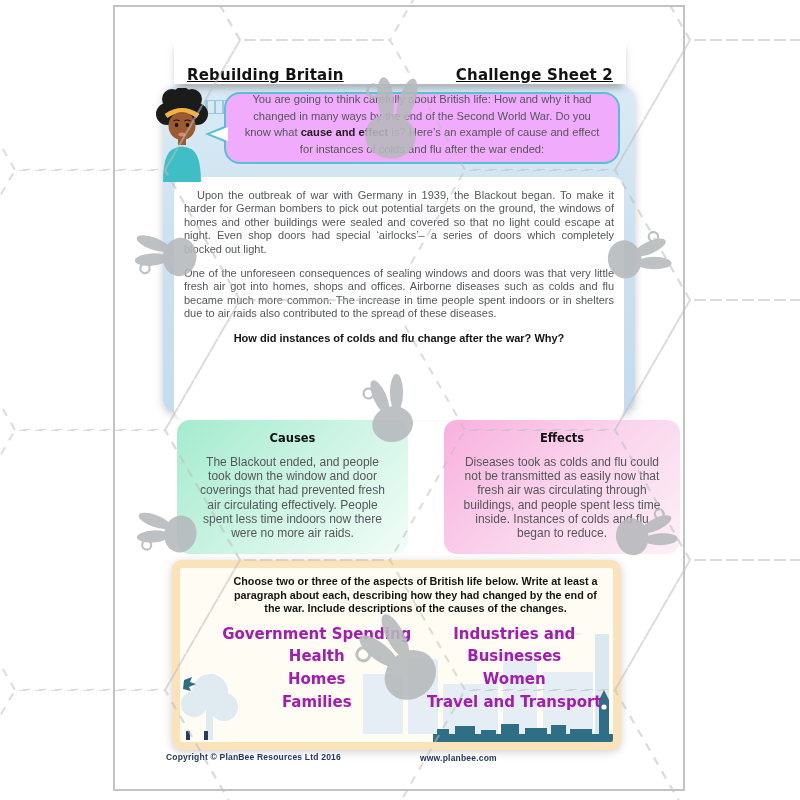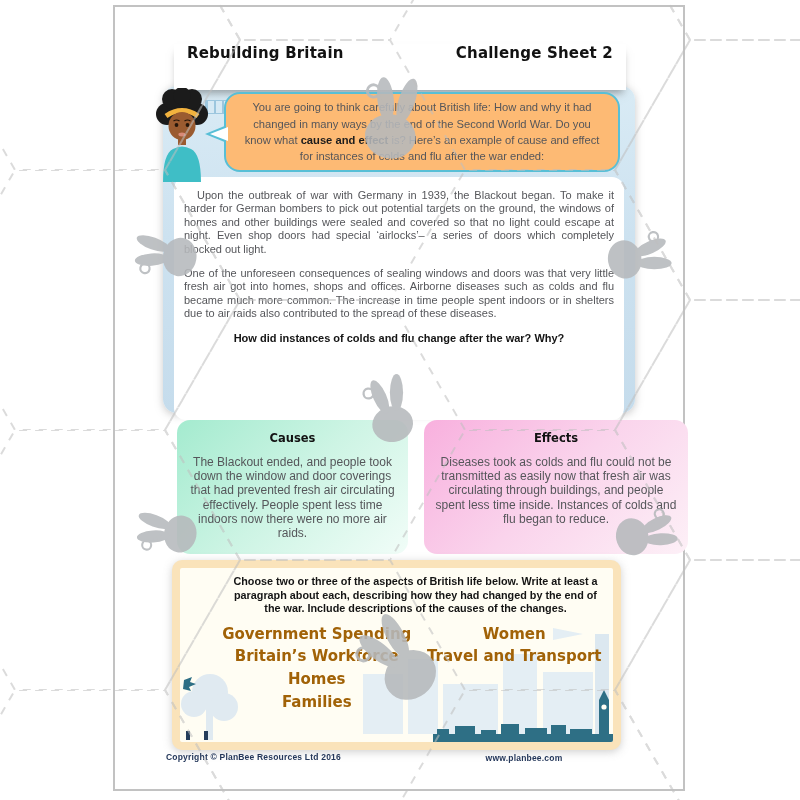--- a/index.html
+++ b/index.html
@@ -7,82 +7,82 @@
     width:800px;height:800px;position:relative;overflow:hidden;
     background:#ffffff;
     font-family:"Liberation Sans",sans-serif;
   }
   
   .hex-overlay{position:absolute;left:0;top:0;width:800px;height:800px;z-index:60;pointer-events:none;opacity:.55;}
   
   .card{position:absolute;left:113px;top:5px;width:572px;height:786px;background:#ffffff;border:2px solid #c2c2c2;z-index:1;box-sizing:border-box;}
   
   .header-strip{
-    position:absolute;left:174px;top:44px;width:452px;height:46px;background:#ffffff;z-index:3;
+    position:absolute;left:174px;top:38px;width:452px;height:46px;background:#ffffff;z-index:3;
     box-shadow:0 6px 8px -3px rgba(90,90,90,.55);
-    display:flex;justify-content:space-between;align-items:flex-start;padding:0 13px;box-sizing:border-box;
+    display:flex;justify-content:space-between;align-items:flex-end;padding:0 13px;box-sizing:border-box;text-decoration:underline;
   }
   .sheet-title{font-family:"DejaVu Sans",sans-serif;font-weight:bold;font-size:15px;color:#121212;letter-spacing:.2px;}
   
   .blue-band{
     position:absolute;left:163px;top:86px;width:472px;height:327px;z-index:2;
     background:linear-gradient(180deg,#d9ebf5 0%,#cde2f0 45%,#c5dcec 100%);
     border-radius:14px;box-shadow:0 2px 8px rgba(120,120,120,.4);
   }
   .avatar{position:absolute;left:146px;top:88px;width:72px;height:94px;z-index:5;}
   .stripe-decor{
     position:absolute;left:205px;top:100px;width:62px;height:14px;z-index:3;
     background:repeating-linear-gradient(90deg,#9cc6de 0 2px,#d6e9f4 2px 8px);
     border:1px solid #9cc6de;box-sizing:border-box;
   }
   .speech-bubble{
-    position:absolute;left:224px;top:92px;width:396px;height:80px;z-index:4;
-    background:#fdba74;border:2px solid #58bfd6;border-radius:16px;
-    display:flex;align-items:center;box-sizing:border-box;padding:5px 15px;
+    position:absolute;left:224px;top:92px;width:396px;height:72px;z-index:4;
+    background:#f0abfc;border:2px solid #58bfd6;border-radius:16px;
+    display:flex;align-items:flex-end;box-sizing:border-box;padding:5px 15px;
   }
   .bubble-text{width:100%;text-align:center;font-size:11.2px;line-height:16.4px;color:#55565a;}
   .bubble-text b{color:#1c1c1c;}
   .bubble-tail{position:absolute;left:205px;top:125px;width:0;height:0;z-index:4;
     border-top:9px solid transparent;border-bottom:9px solid transparent;border-right:22px solid #58bfd6;}
   .bubble-tail-inner{position:absolute;left:210px;top:127px;width:0;height:0;z-index:6;
     border-top:7px solid transparent;border-bottom:7px solid transparent;border-right:18px solid #ffffff;}
   
   .content-box{
     position:absolute;left:174px;top:177px;width:450px;height:243px;z-index:3;
     background:#ffffff;border-radius:12px;padding:12px 10px 0;box-sizing:border-box;
   }
   .body-par{margin:0 0 11px;font-size:11px;line-height:13.4px;text-align:justify;color:#55565a;}
   .par-first{text-indent:13px;}
   .question{text-align:center;font-weight:bold;font-size:11px;line-height:13px;color:#141414;margin-top:7px;}
   
   .ce-box{position:absolute;top:420px;height:134px;z-index:3;border-radius:13px;text-align:center;
-    padding:9px 10px;box-sizing:border-box;}
+    padding:9px 18px;box-sizing:border-box;}
   .causes-box{left:177px;width:231px;background:linear-gradient(135deg,#a4ebcf 0%,#cdf4e4 50%,#f1fdf8 100%);}
-  .effects-box{left:424px;width:264px;background:linear-gradient(135deg,#f8b0de 0%,#fad4ec 50%,#fdf0f7 100%);}
+  .effects-box{left:444px;width:236px;background:linear-gradient(135deg,#f8b0de 0%,#fad4ec 50%,#fdf0f7 100%);}
   .ce-title{font-family:"DejaVu Sans",sans-serif;font-weight:bold;font-size:11.5px;color:#121212;margin:2px 0 10px;}
   .ce-text{font-size:12px;line-height:14.2px;color:#55565a;}
   
   .task-box{
     position:absolute;left:172px;top:560px;width:449px;height:190px;z-index:3;
     background:#fffdf3;border:8px solid #fae3ba;border-radius:10px;box-sizing:border-box;
     box-shadow:0 2px 8px rgba(120,120,120,.35);overflow:hidden;padding-left:38px;
   }
   .task-instruction{position:relative;z-index:3;font-weight:bold;font-size:10.8px;line-height:13.6px;
     color:#141414;text-align:center;padding:7px 12px 0;}
   .topics{position:relative;z-index:3;display:flex;margin-top:7px;}
   .topic-col{flex:1;text-align:center;}
-  .topic{font-family:"DejaVu Sans",sans-serif;font-weight:bold;font-size:15px;line-height:22.6px;color:#a16207;}
+  .topic{font-family:"DejaVu Sans",sans-serif;font-weight:bold;font-size:15px;line-height:22.6px;color:#a21caf;}
   .decor{position:absolute;z-index:1;}
   .skyline-dark{position:absolute;right:0;bottom:0;z-index:2;}
   .corner-marks{position:absolute;left:6px;bottom:2px;z-index:2;display:flex;gap:14px;}
   .corner-marks i{display:block;width:4px;height:9px;background:#253d5b;}
   
   .footer-text{position:absolute;z-index:3;font-size:8.5px;font-weight:bold;color:#24375a;letter-spacing:.2px;}
   .footer-copyright{left:166px;top:752px;}
-  .footer-website{left:420px;top:753px;width:208px;text-align:center;}
+  .footer-website{left:420px;top:753px;width:208px;text-align:left;}
   
   .bee{position:absolute;z-index:40;opacity:.88;pointer-events:none;}
   .hidden-defs{position:absolute;width:0;height:0;overflow:hidden;}
 </style>
 </head>
 <body>
 
 <svg class="hidden-defs" aria-hidden="true">
   <defs>
     <g id="bee-shape">
@@ -180,25 +180,26 @@
   </svg>
   <div class="corner-marks">
       <i></i>
       <i></i>
     </div>
 
   <div class="task-instruction">Choose two or three of the aspects of British life below. Write at least a paragraph about each, describing how they had changed by the end of the war. Include descriptions of the causes of the changes.</div>
   <div class="topics">
     <div class="topic-col">
       <div class="topic">Government Spending</div>
-      <div class="topic">Britain’s Workforce</div>
+      <div class="topic">Health</div>
       <div class="topic">Homes</div>
       <div class="topic">Families</div>
     </div>
     <div class="topic-col">
+      <div class="topic">Industries and Businesses</div>
       <div class="topic">Women</div>
       <div class="topic">Travel and Transport</div>
     </div>
   </div>
 </div>
 
 <div class="footer-text footer-copyright">Copyright © PlanBee Resources Ltd 2016</div>
 <div class="footer-text footer-website">www.planbee.com</div>
 
 <svg class="bee" style="left:350px;top:72px;width:82px;height:95px;transform:rotate(8deg);" viewBox="0 0 100 115">

